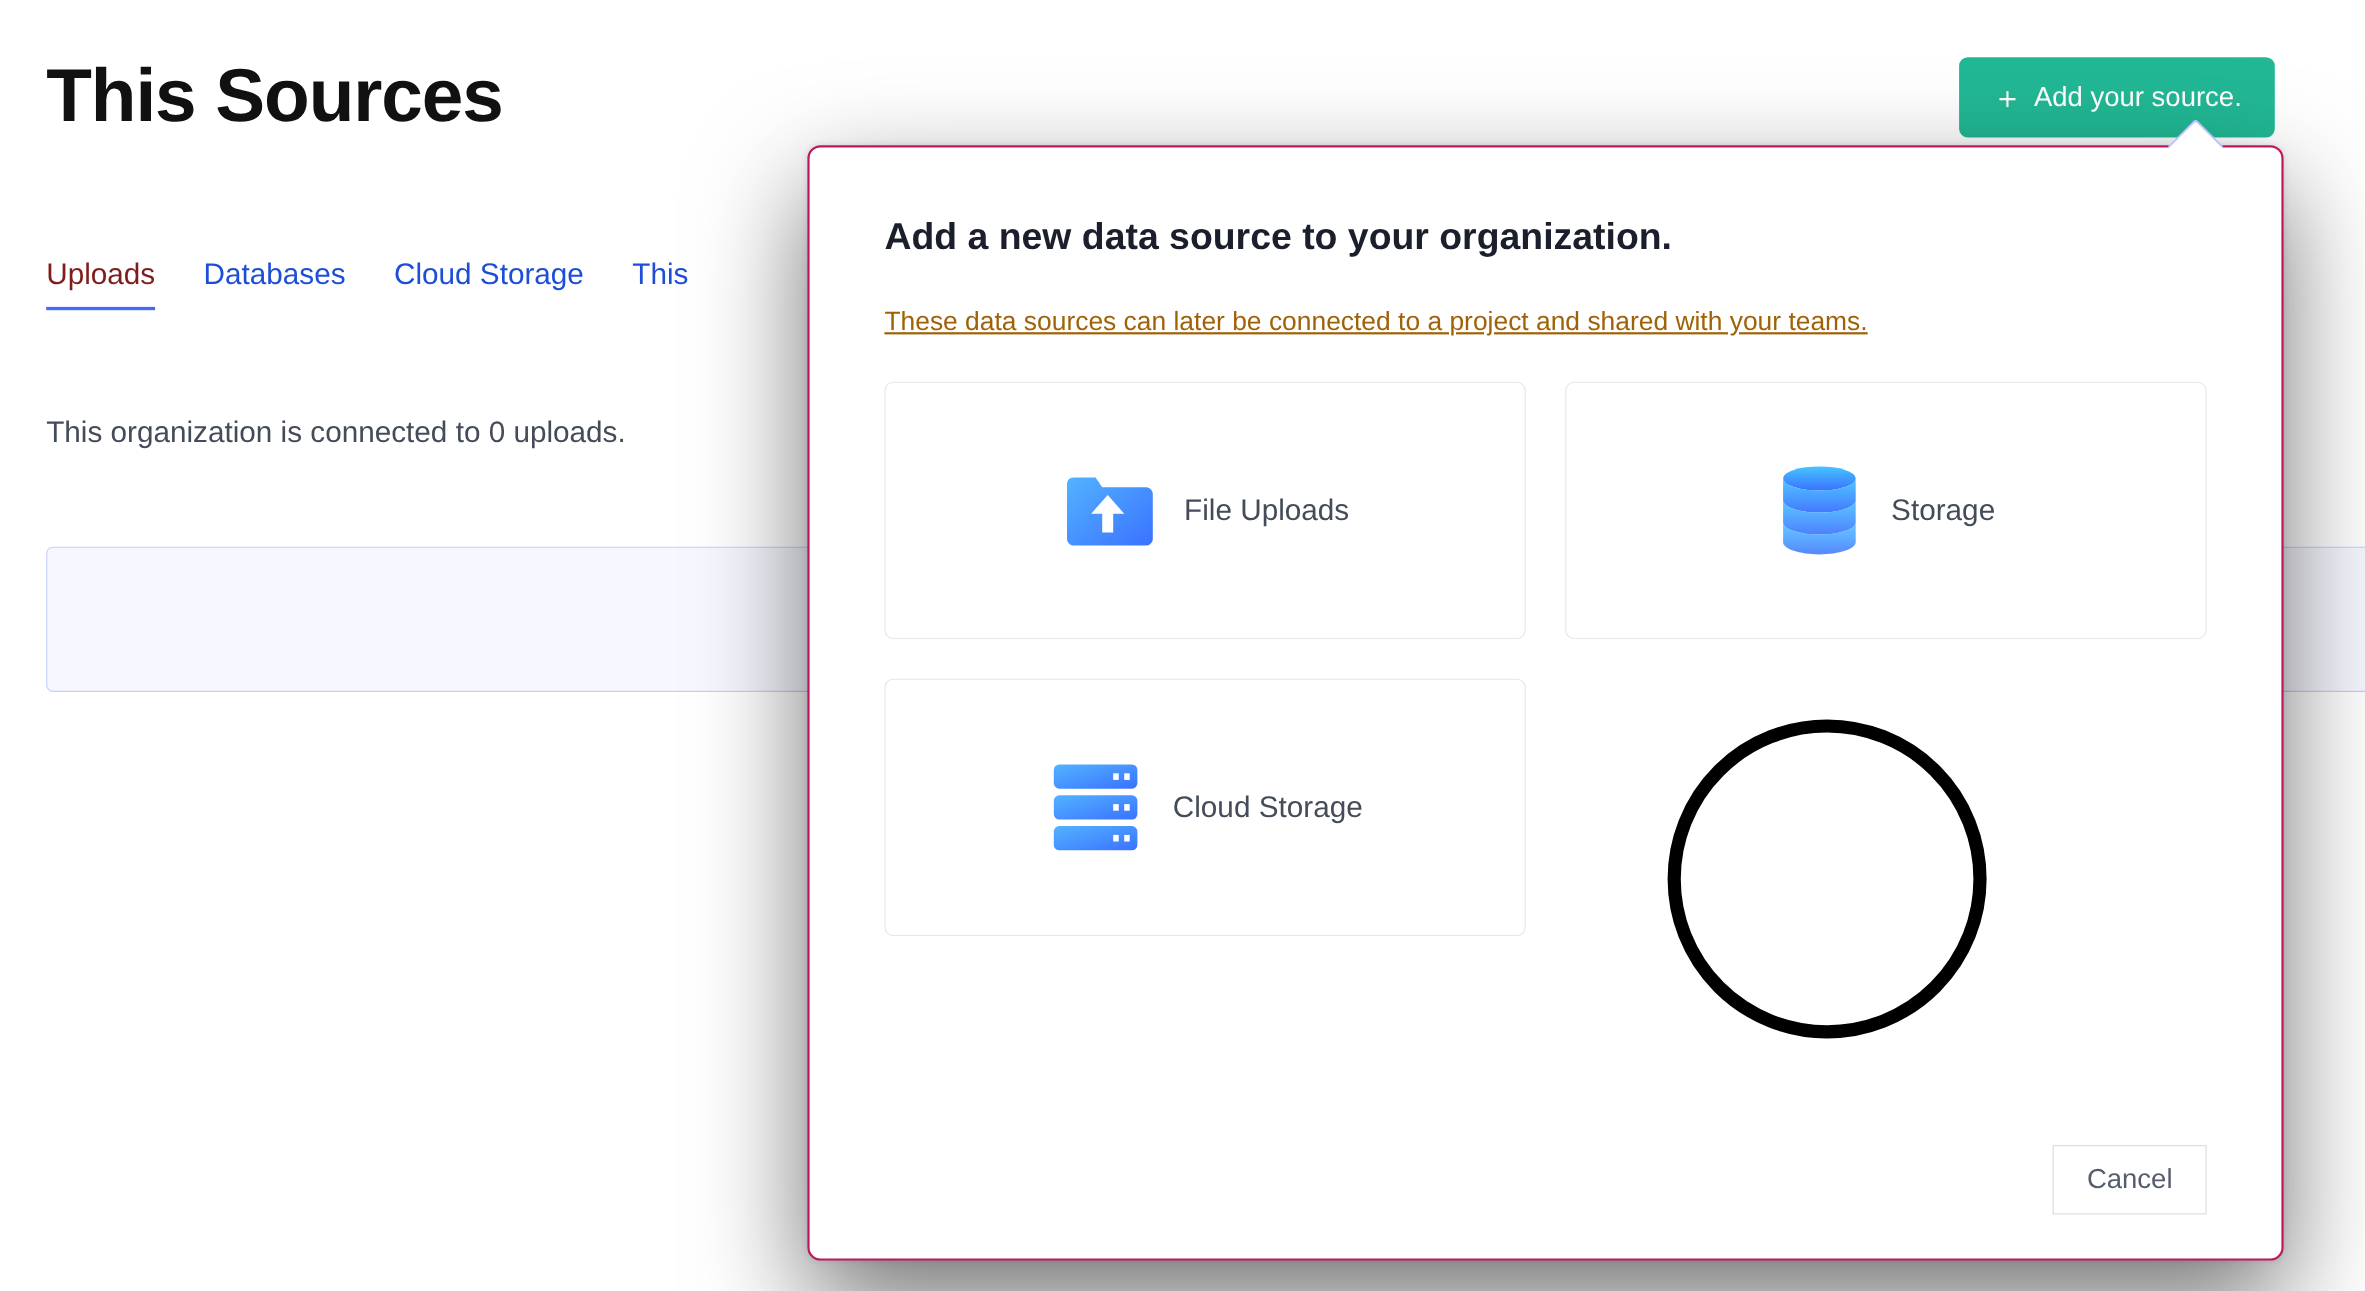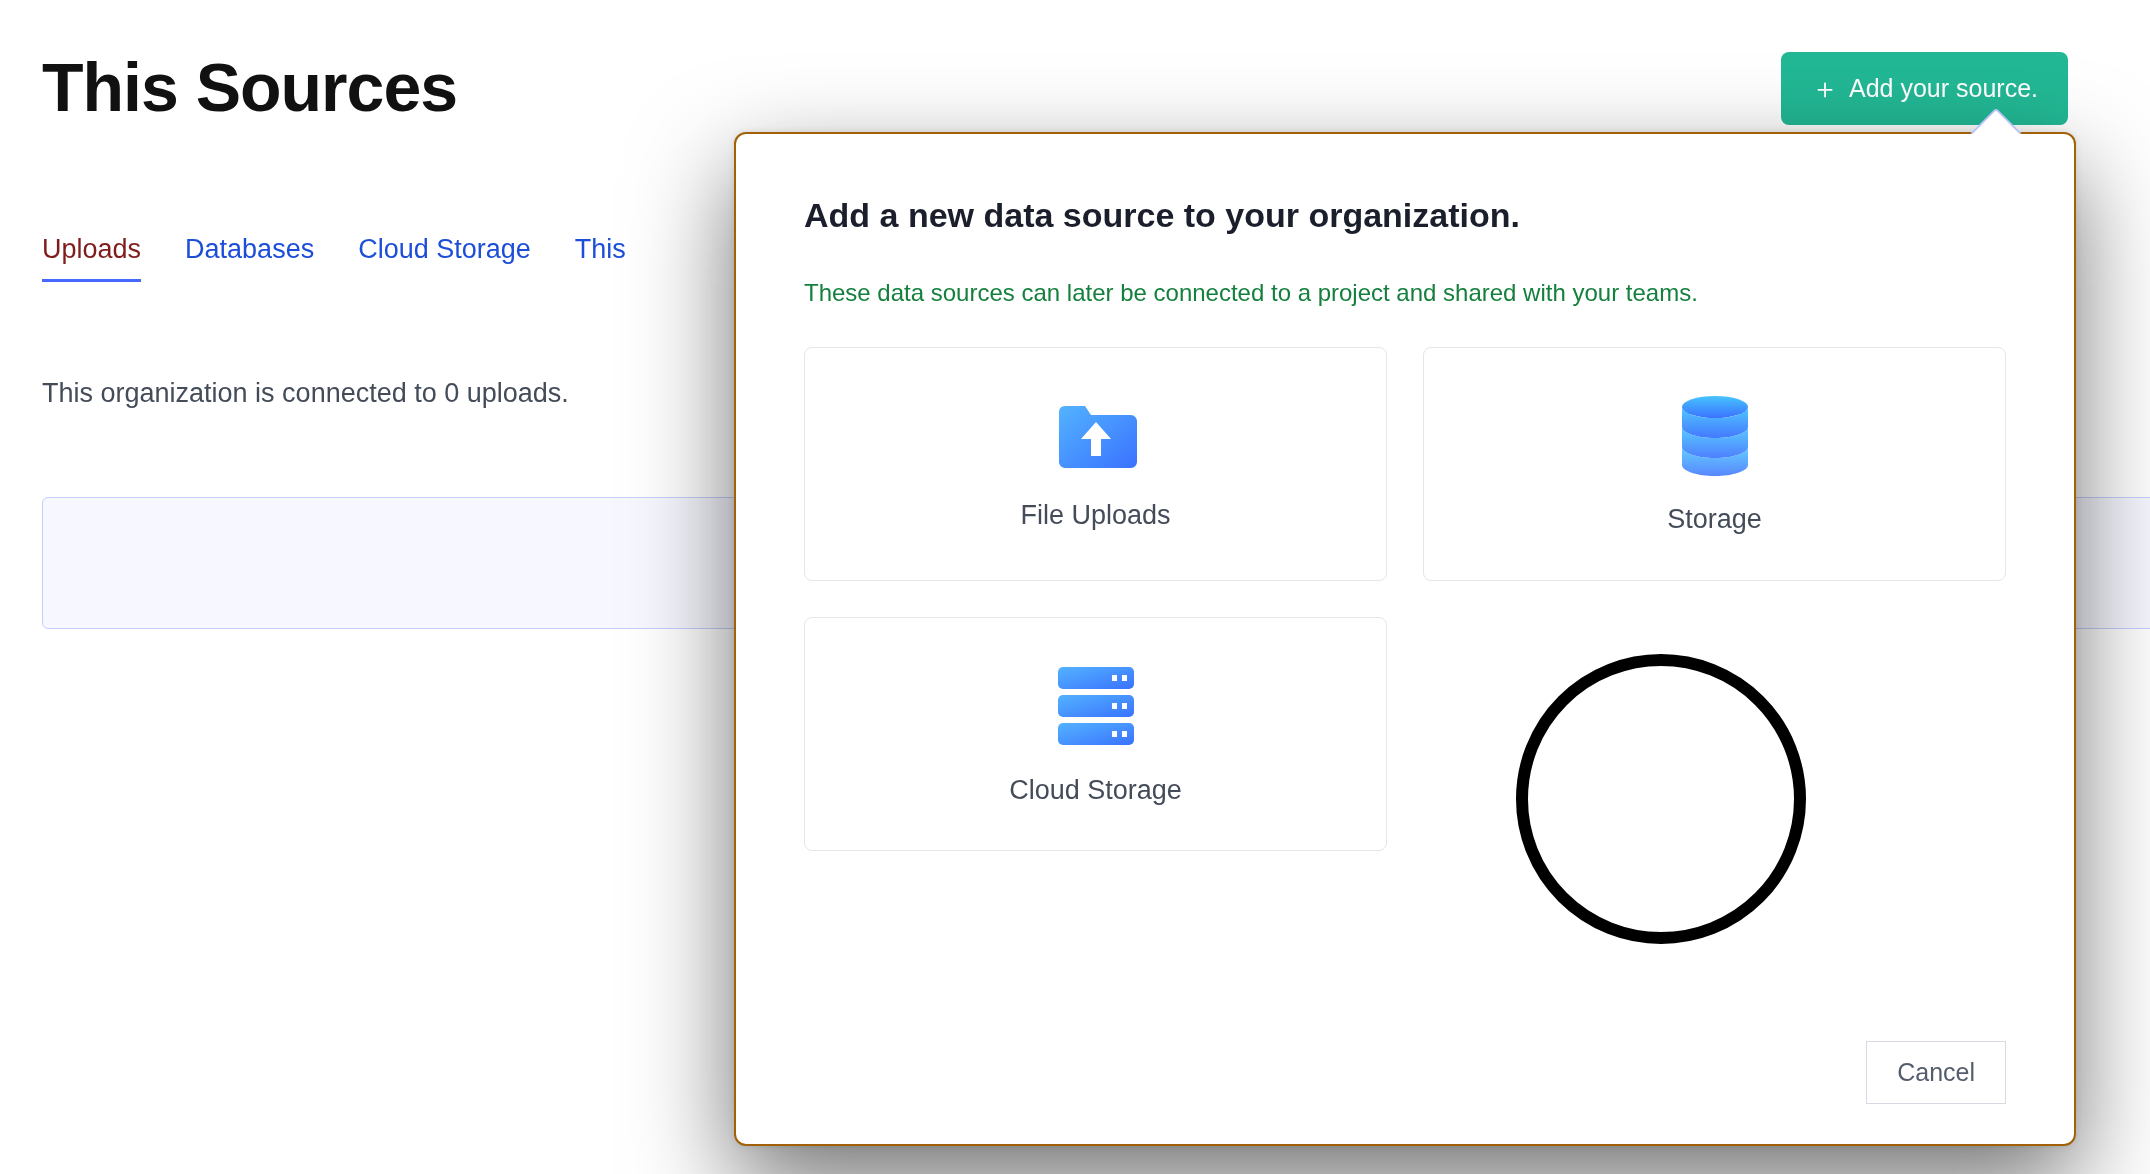--- a/index.html
+++ b/index.html
@@ -92,21 +92,21 @@
   .upload-icon svg { display: block; }
 
   
   .modal {
     position: absolute;
     top: 132px;
     left: 734px;
     width: 1342px;
     height: 1014px;
     background: #fff;
-    border: 2px solid #a16207;
+    border: 2px solid #be185d;
     border-radius: 12px;
     box-shadow: 0 40px 100px rgba(0,0,0,.55), 0 0 6px rgba(0,0,0,.10);
     padding: 62px 68px 40px 68px;
     display: flex;
     flex-direction: column;
   }
   .modal .pointer {
     position: absolute;
     top: -19px;
     right: 60px;
@@ -119,34 +119,35 @@
     border-top-left-radius: 4px;
   }
   .modal h2 {
     font-size: 34px;
     font-weight: 700;
     color: #1a1f2b;
   }
   .modal .sub {
     margin-top: 44px;
     font-size: 24px;
-    color: #15803d;
+    color: #a16207;
+    text-decoration: underline;
   }
   .grid {
     margin-top: 40px;
     display: grid;
     grid-template-columns: 1fr 1fr;
     gap: 36px;
   }
   .card {
     border: 1px solid #e4e6ec;
     border-radius: 8px;
     height: 234px;
     display: flex;
-    flex-direction: column;
+    flex-direction: row;
     align-items: center;
     justify-content: center;
     gap: 26px;
     cursor: pointer;
     background: #fff;
   }
   .card.selected {
     border: 2px solid #a9b5fa;
     background: #fbfcff;
   }

